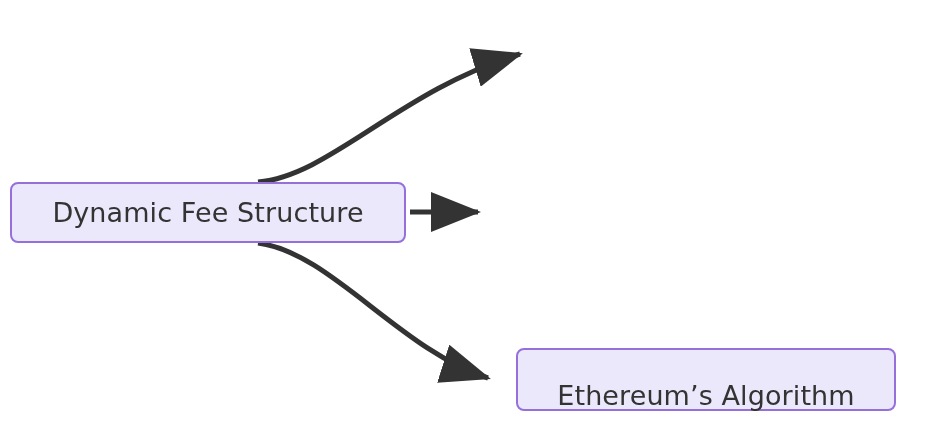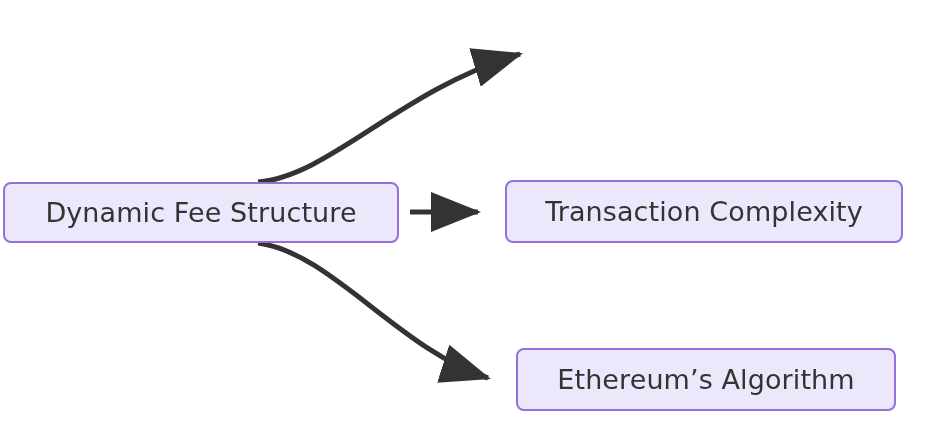--- a/index.html
+++ b/index.html
@@ -37,24 +37,24 @@
     color: #333333;
     font-size: 27px;
     line-height: 1;
     letter-spacing: 0.1px;
     white-space: nowrap;
   }
   .node-label {
     display: block;
     padding: 0 14px;
   }
-  #node-source  { left: 3px;  top: 182px; width: 396px; height: 61px; }
+  #node-source  { left: 10px;  top: 182px; width: 396px; height: 61px; }
   #node-demand  { left: 548px; top: 12px;  width: 314px; height: 67px; }
   #node-complex { left: 505px; top: 180px; width: 398px; height: 63px; }
-  #node-ethalgo { left: 516px; top: 348px; width: 380px; height: 63px; }
+  #node-ethalgo { left: 516px; top: 348px; width: 380px; height: 63px; align-items: flex-end; }
 </style>
 </head>
 <body>
 
 <div id="diagram-canvas">
 
   <svg id="edge-layer" viewBox="0 0 934 436" width="934" height="436" xmlns="http://www.w3.org/2000/svg">
     <defs>
       <marker id="arrowhead" markerWidth="10" markerHeight="8" refX="9.4" refY="4" orient="auto" markerUnits="strokeWidth">
         <path d="M0,0 L10,4 L0,8 Z" fill="#333333"></path>
@@ -66,21 +66,18 @@
     <path d="M 410,212 L 478,212" fill="none" stroke="#333333" stroke-width="5" stroke-linecap="butt" marker-end="url(#arrowhead)"></path>
 
     <path d="M 258,243 C 330,252 400,350 488,378" fill="none" stroke="#333333" stroke-width="5" stroke-linecap="butt" marker-end="url(#arrowhead)"></path>
   </svg>
 
   <div class="flow-node" id="node-source">
     <span class="node-label">Dynamic Fee Structure</span>
   </div>
 
 
-  <div class="flow-node" id="node-complex">
-    <span class="node-label">Transaction Complexity</span>
-  </div>
 
   <div class="flow-node" id="node-ethalgo">
     <span class="node-label">Ethereum’s Algorithm</span>
   </div>
 
 </div>
 
 </body></html>

